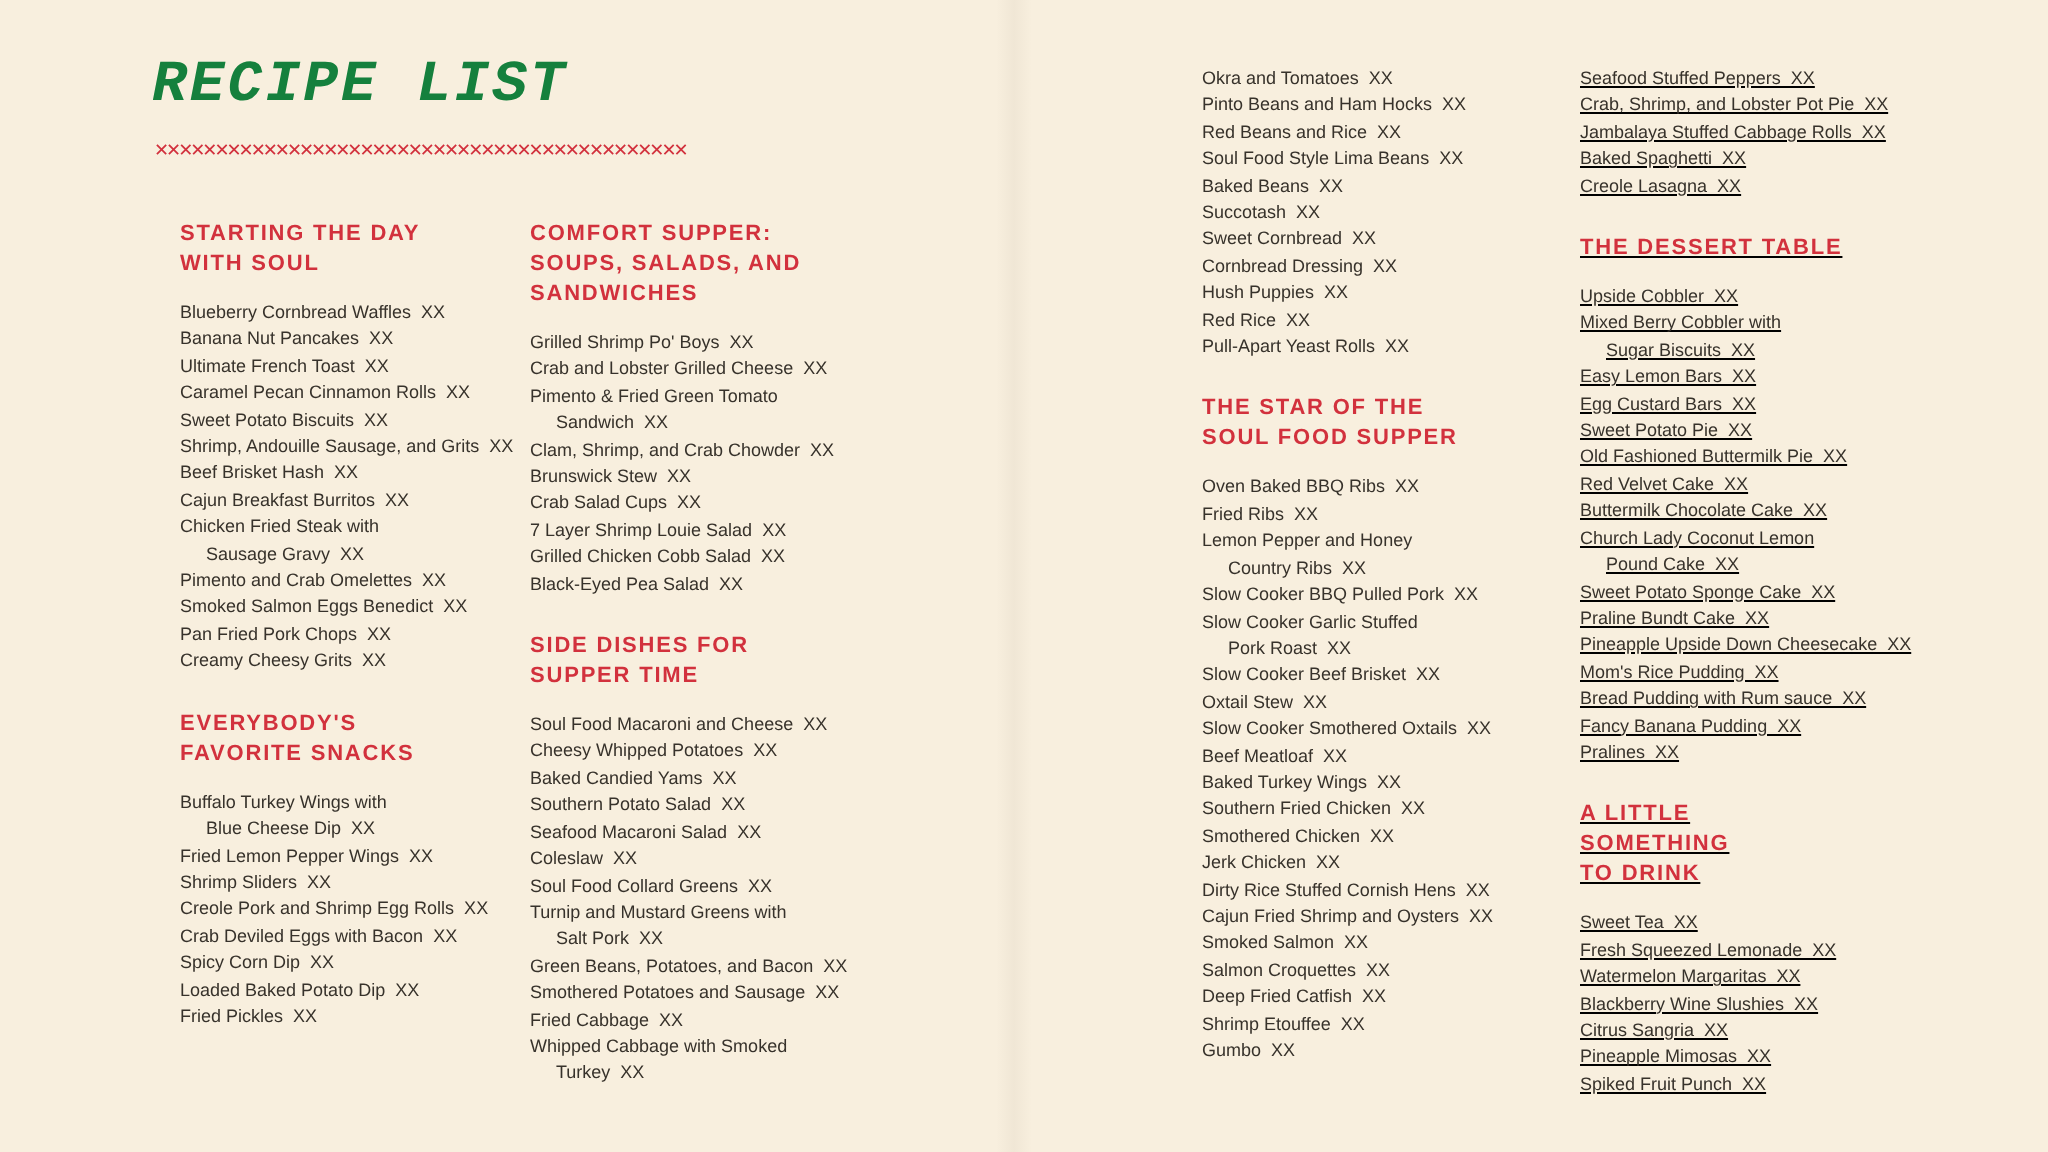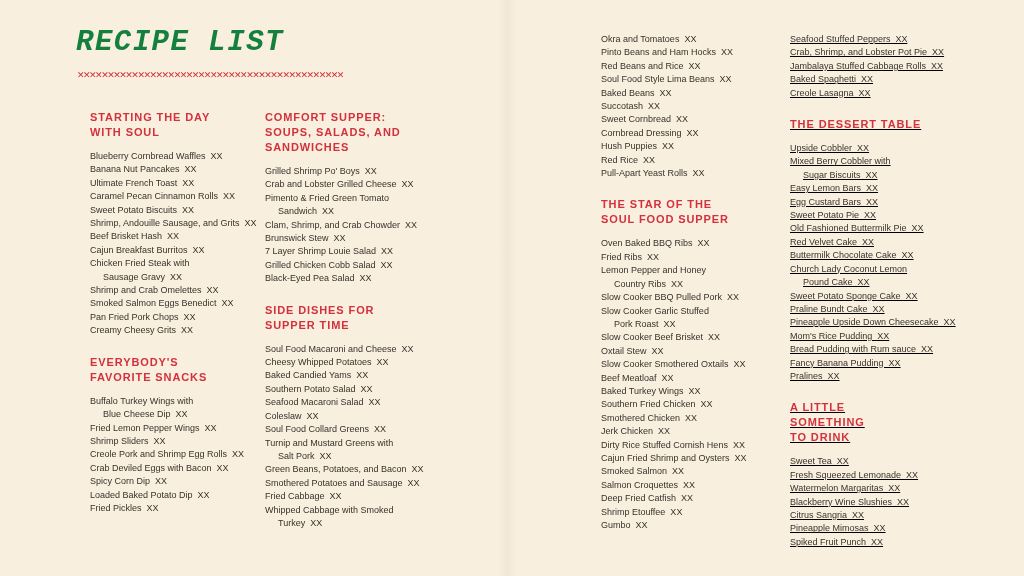--- a/index.html
+++ b/index.html
@@ -91,21 +91,21 @@
           <div class="line">Beef Brisket Hash  XX</div>
         </div>
         <div class="recipe-item">
           <div class="line">Cajun Breakfast Burritos  XX</div>
         </div>
         <div class="recipe-item">
           <div class="line">Chicken Fried Steak with</div>
           <div class="line cont">Sausage Gravy  XX</div>
         </div>
         <div class="recipe-item">
-          <div class="line">Shrimp and Crab Omelettes  XX</div>
+          <div class="line">Pimento and Crab Omelettes  XX</div>
         </div>
         <div class="recipe-item">
           <div class="line">Smoked Salmon Eggs Benedict  XX</div>
         </div>
         <div class="recipe-item">
           <div class="line">Pan Fried Pork Chops  XX</div>
         </div>
         <div class="recipe-item">
           <div class="line">Creamy Cheesy Grits  XX</div>
         </div>
@@ -150,20 +150,23 @@
         </div>
         <div class="recipe-item">
           <div class="line">Pimento &amp; Fried Green Tomato</div>
           <div class="line cont">Sandwich  XX</div>
         </div>
         <div class="recipe-item">
           <div class="line">Clam, Shrimp, and Crab Chowder  XX</div>
         </div>
         <div class="recipe-item">
           <div class="line">Brunswick Stew  XX</div>
+        </div>
+        <div class="recipe-item">
+          <div class="line">Crab Salad Cups  XX</div>
         </div>
         <div class="recipe-item">
           <div class="line">7 Layer Shrimp Louie Salad  XX</div>
         </div>
         <div class="recipe-item">
           <div class="line">Grilled Chicken Cobb Salad  XX</div>
         </div>
         <div class="recipe-item">
           <div class="line">Black-Eyed Pea Salad  XX</div>
         </div>

